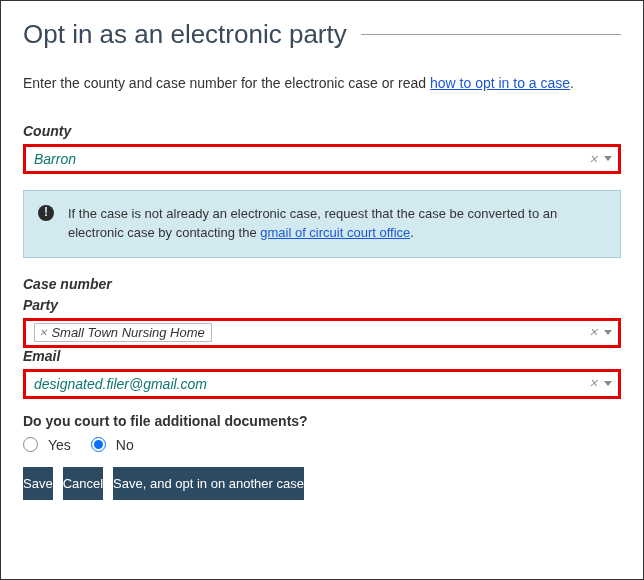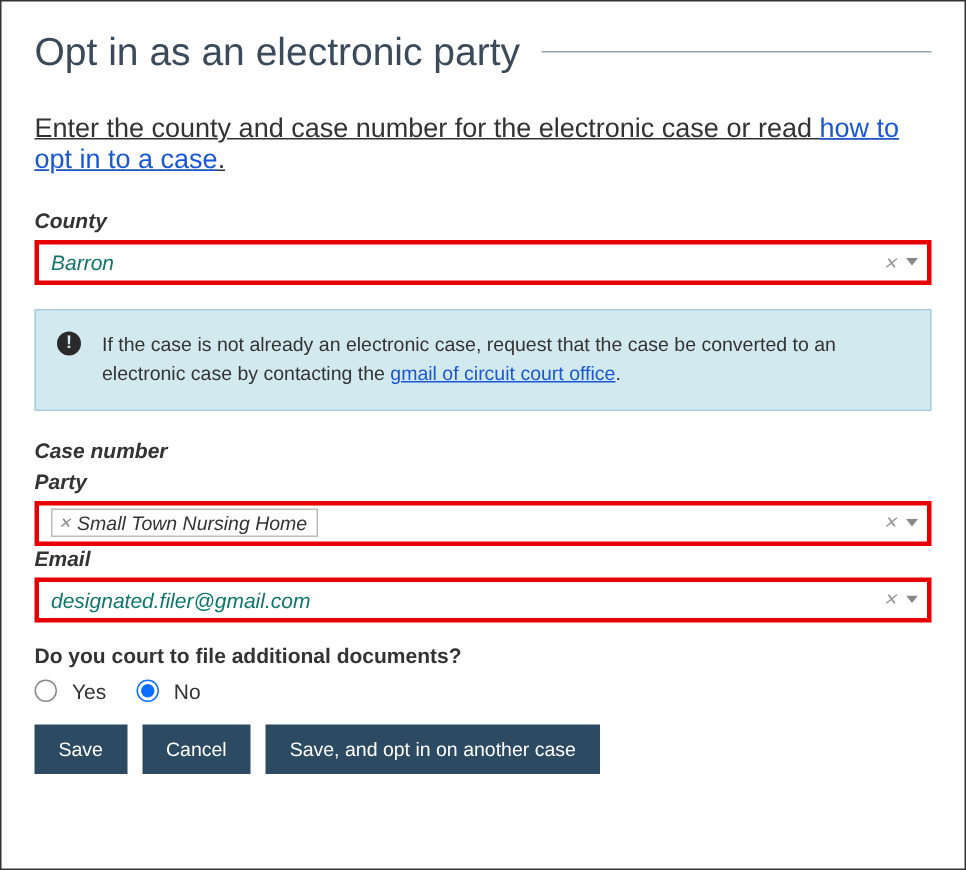--- a/index.html
+++ b/index.html
@@ -26,24 +26,23 @@
     font-weight: 400;
     color: #3a4a5a;
     white-space: nowrap;
   }
   .header-line {
     flex: 1;
     height: 1px;
     background: #94a3ad;
   }
   .intro {
-    font-size: 18px;
-    color: #333;
-    margin-bottom: 22px;
-    text-decoration: underline;
+    font-size: 14px;
+    color: #333;
+    margin-bottom: 32px;
   }
   .link {
     color: #1a57d6;
     text-decoration: underline;
     cursor: pointer;
   }
   .field-group {
     font-style: italic;
   }
   .field-label {
@@ -156,21 +155,21 @@
     background: #0d6efd;
   }
   .btn-row {
     display: flex;
     gap: 10px;
   }
   .btn {
     background: #2d4a63;
     color: #fff;
     border: none;
-    padding: 9px 16px;
+    padding: 9px 0;
     font-size: 13px;
     cursor: pointer;
   }
 </style>
 </head>
 <body>
 
 <div class="container">
 
   <div class="header-row">

